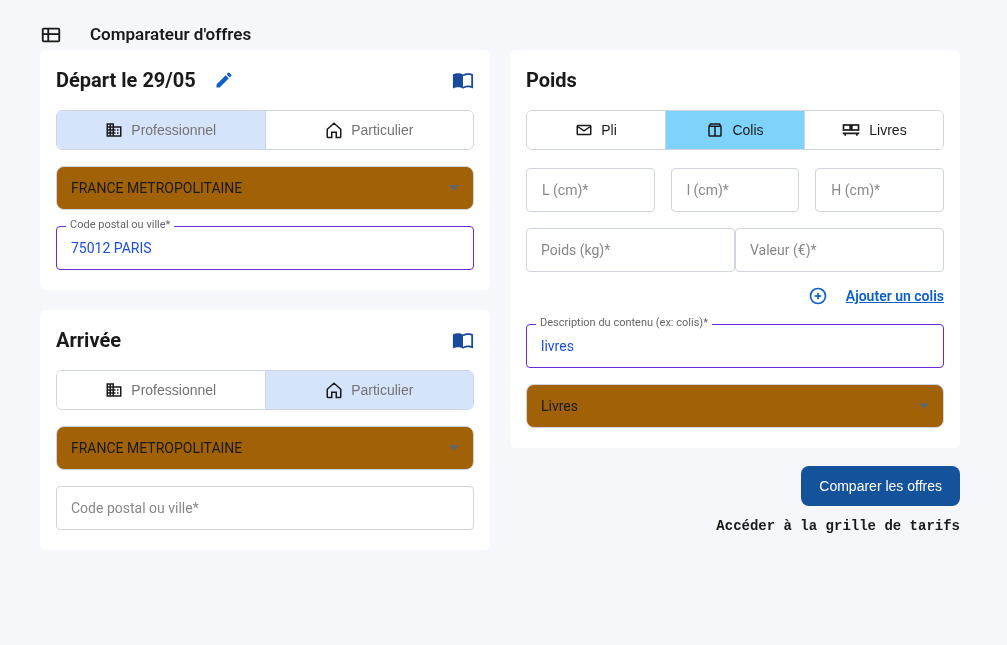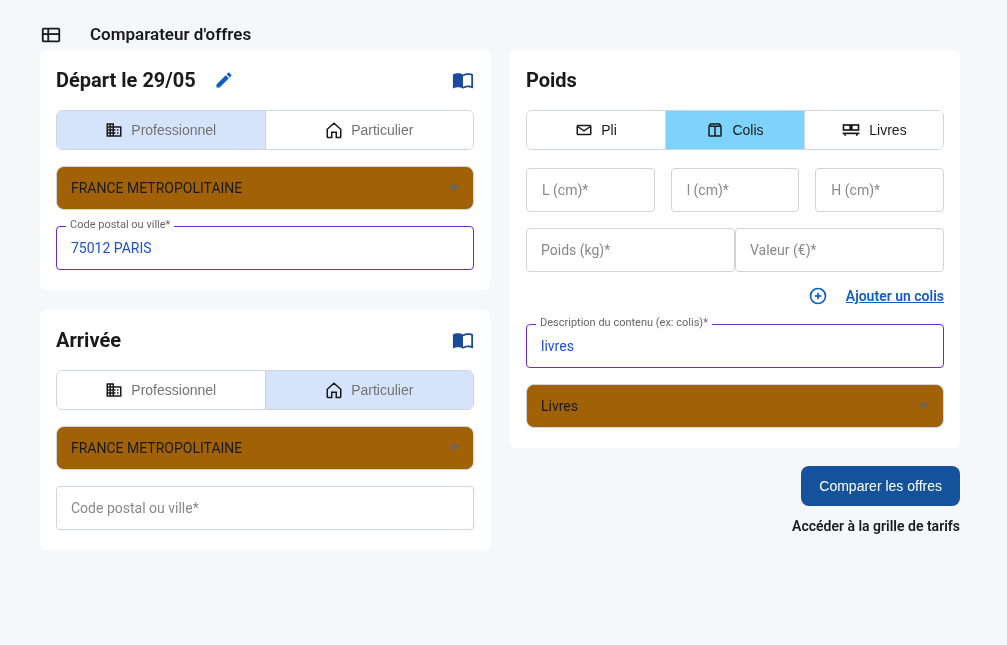--- a/index.html
+++ b/index.html
@@ -188,20 +188,21 @@
       padding: 12px 18px;
       font-size: 14px;
       font-weight: 500;
       cursor: pointer;
     }
     .tariff-link {
       color: #1a1a1a;
       font-size: 14px;
       font-weight: 600;
       cursor: pointer;
+      font-family: Liberation Mono, monospace;
     }
     .edit-icon { color: #0b5fc7; cursor: pointer; }
   </style>
 </head>
 <body>
 
 <div class="page-header">
   <svg width="22" height="22" viewBox="0 0 24 24" fill="none" stroke="#1a1a1a" stroke-width="2">
     <rect x="3" y="5" width="18" height="14" rx="1"></rect>
     <line x1="3" y1="11" x2="21" y2="11"></line>

